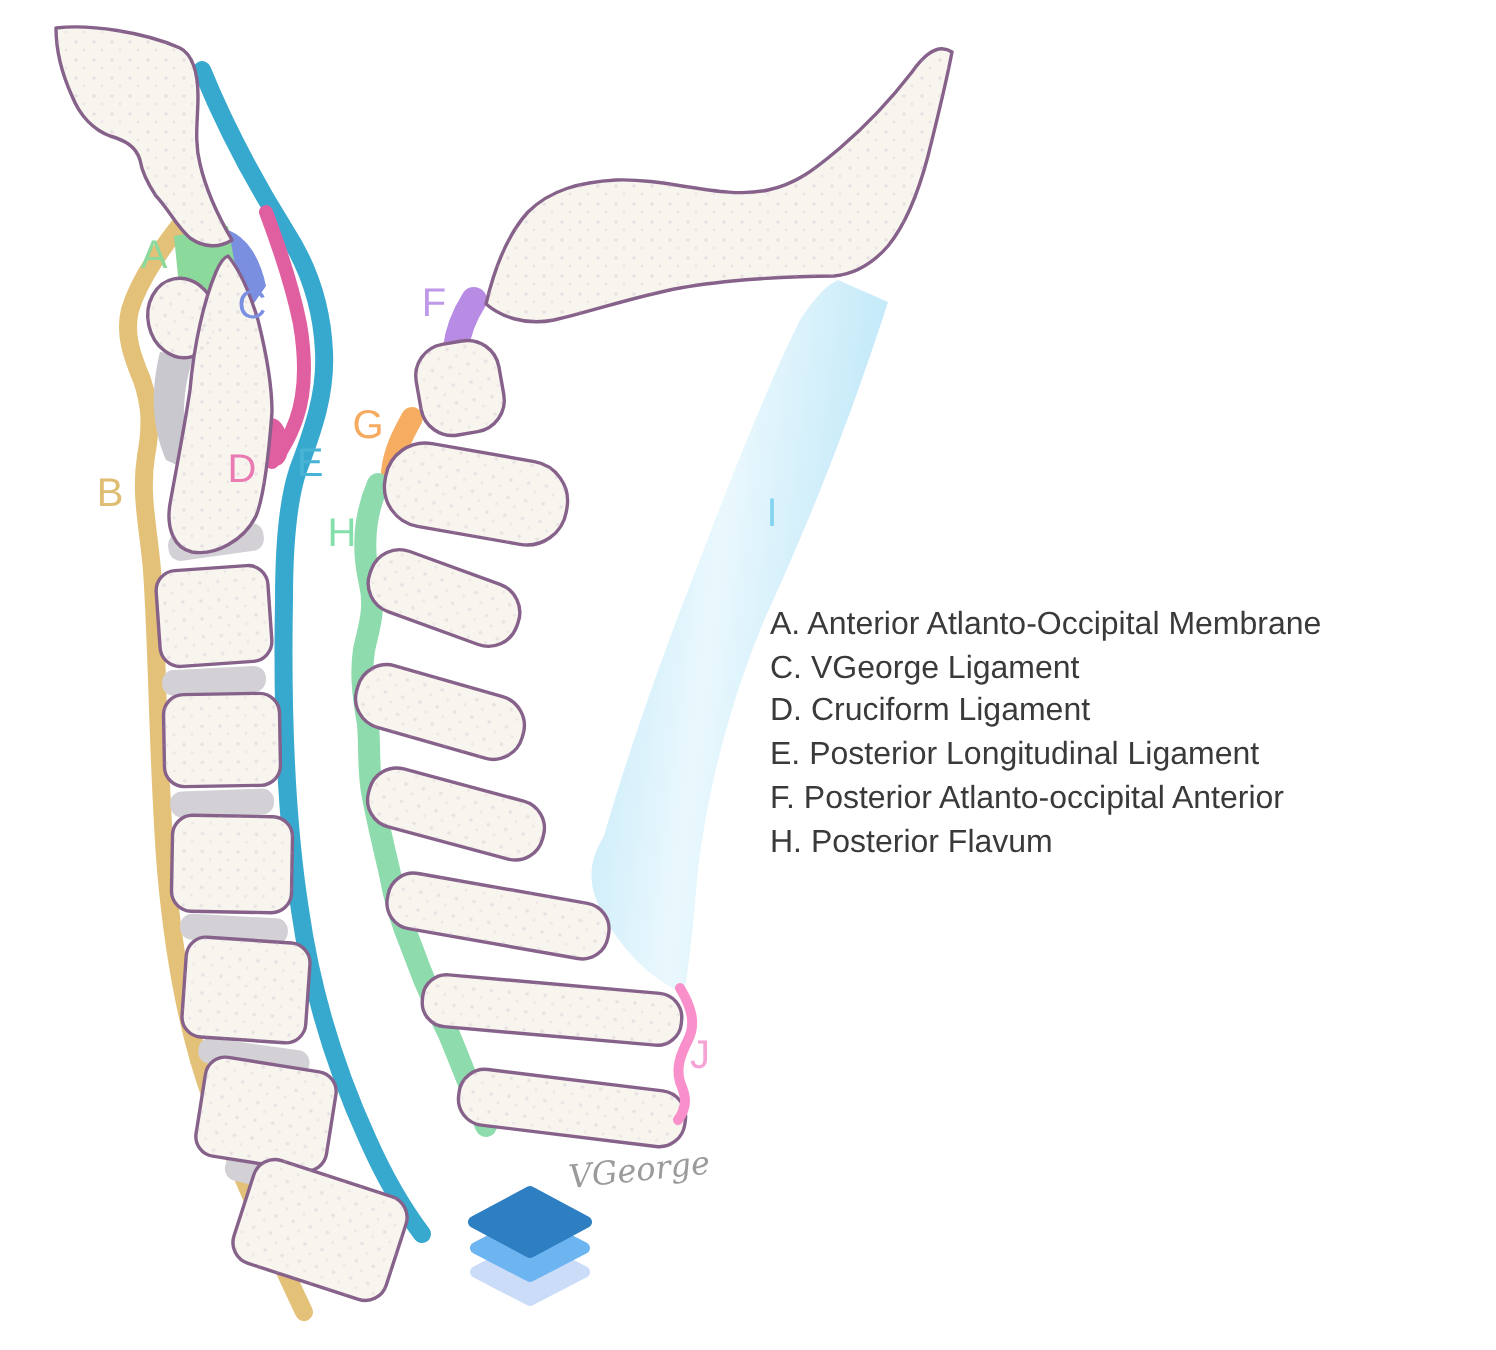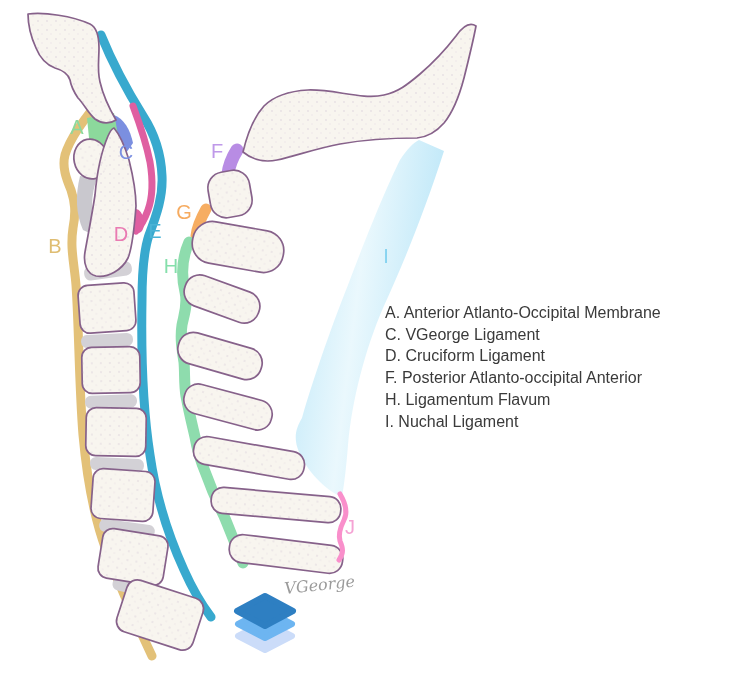--- a/index.html
+++ b/index.html
@@ -133,18 +133,18 @@
     <text x="171" y="273" fill="#85dfab">H</text>
     <text x="386" y="263" fill="#85d3f0">I</text>
     <text x="350" y="534" fill="#f5a2d4">J</text>
   </g>
 </svg>
 
 <div class="legend">
   <div class="legend-row">A. Anterior Atlanto-Occipital Membrane</div>
   <div class="legend-row">C. VGeorge Ligament</div>
   <div class="legend-row">D. Cruciform Ligament</div>
+  <div class="legend-row">E. Posterior Longitudinal Ligament</div>
   <div class="legend-row">F. Posterior Atlanto-occipital Anterior</div>
-  <div class="legend-row">H. Ligamentum Flavum</div>
-  <div class="legend-row">I. Nuchal Ligament</div>
+  <div class="legend-row">H. Posterior Flavum</div>
 </div>
 
 </div>
 
 </body></html>

